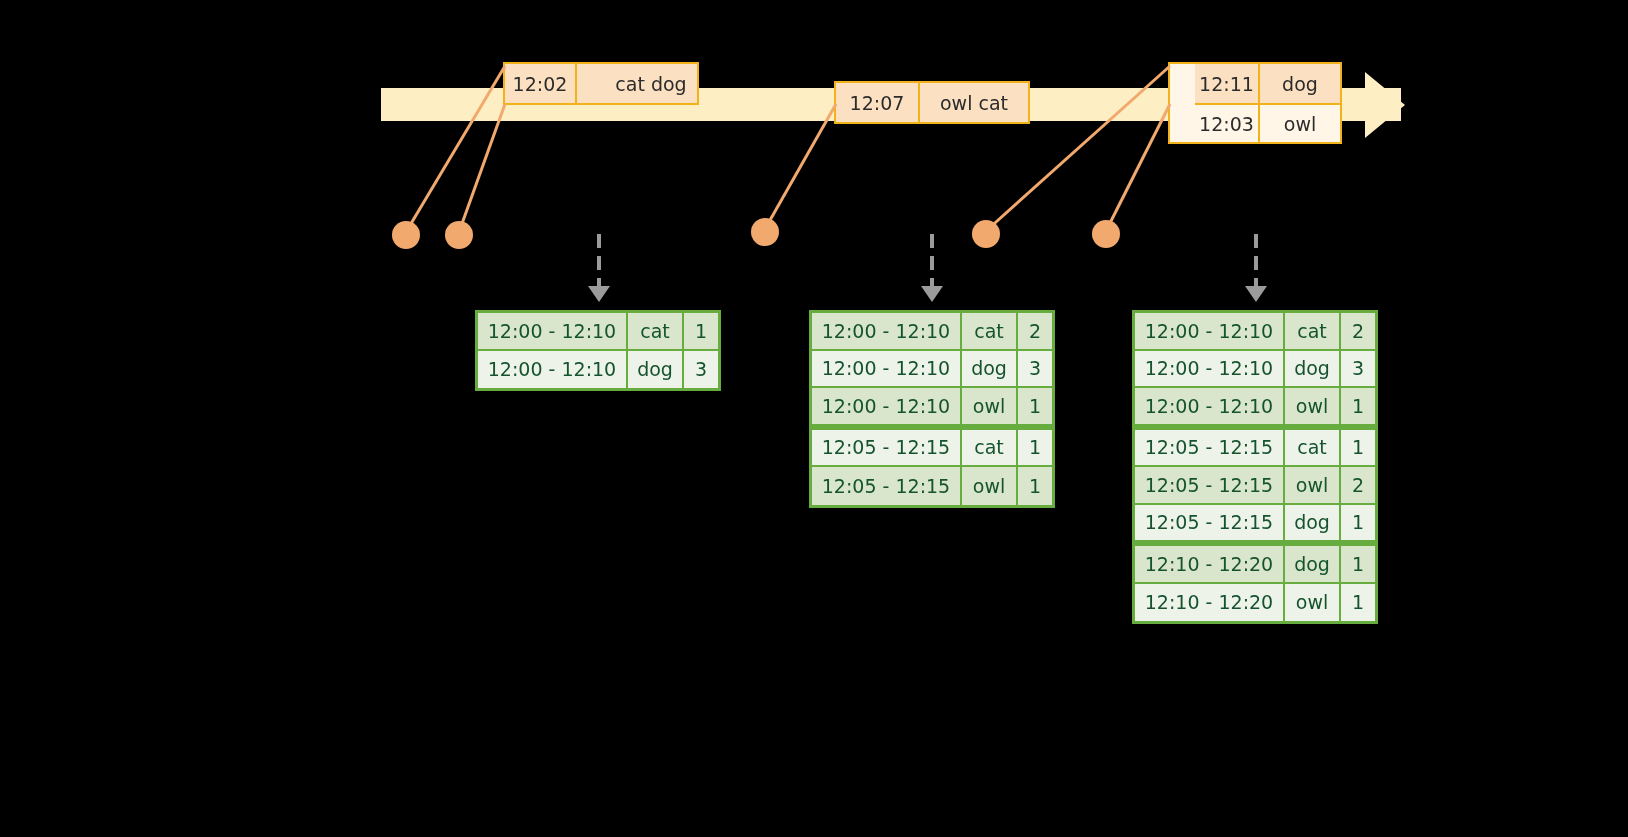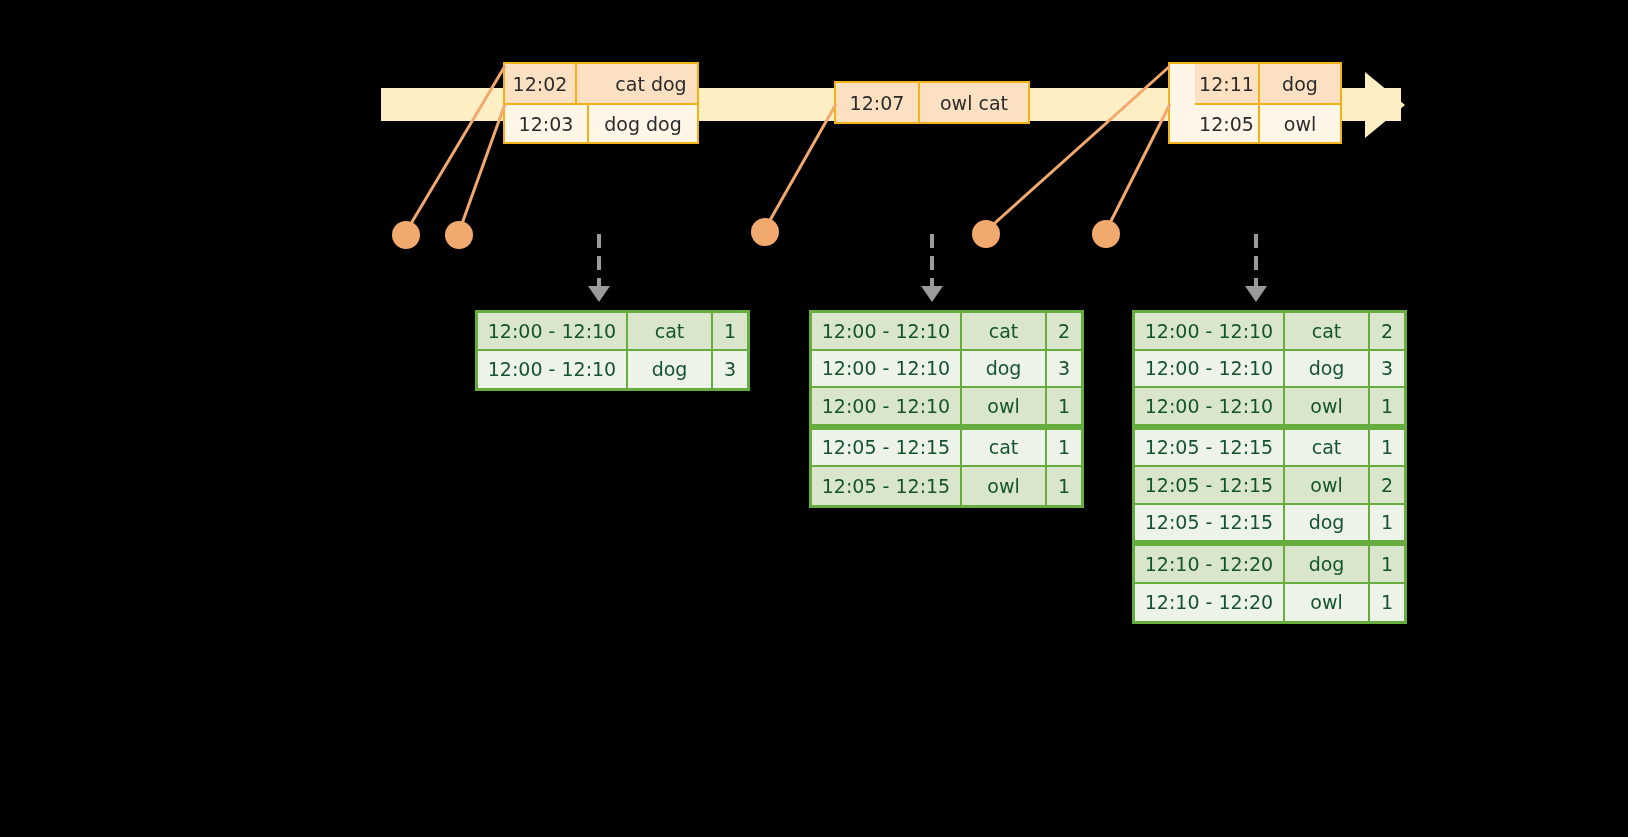--- a/index.html
+++ b/index.html
@@ -71,21 +71,21 @@
   .rrow.group-sep { border-top:4px solid #67ac3e; height:41.5px; }
   .rcell {
     display:flex; align-items:center; justify-content:center;
     font-size:19px; color:#14532d;
     border-right:2px solid #67ac3e;
     border-bottom:2px solid #67ac3e;
   }
   .rcell:last-child { border-right:none; }
   .rrow:last-child .rcell { border-bottom:none; }
   .c-win { width:150px; }
-  .c-word { width:85px; }
+  .c-word { width:56px; }
   .c-cnt  { width:34px; }
 
   
   .dashed-arrow { position:absolute; width:22px; }
   .dashed-arrow .shaft {
     position:absolute; left:9px; top:0; width:4px; height:54px;
     background:repeating-linear-gradient(to bottom,#9b9b9b 0 14px,transparent 14px 22px);
   }
   .dashed-arrow .head {
     position:absolute; left:0; top:52px;
@@ -101,40 +101,36 @@
 <div id="stage">
 
   <div class="timeline-bar"></div>
   <div class="timeline-head"></div>
 
   <div class="evt" style="left:503px; top:62px; width:196px;">
     <div class="evt-row shaded">
       <div class="evt-time c1" style="width:84px;">12:02</div>
       <div class="evt-val" style="width:108px;margin-left:28px;">cat dog</div>
     </div>
-    <div class="evt-row">
-      <div class="evt-time" style="width:84px;">12:03</div>
-      <div class="evt-val" style="width:108px;">dog dog</div>
-    </div>
   </div>
 
   <div class="evt" style="left:834px; top:81px; width:196px;">
     <div class="evt-row shaded">
       <div class="evt-time" style="width:84px;">12:07</div>
       <div class="evt-val" style="width:108px;">owl cat</div>
     </div>
   </div>
 
   <div class="evt" style="left:1168px; top:62px; width:174px;padding-left:25px;">
     <div class="evt-row shaded">
       <div class="evt-time" style="width:76px;">12:11</div>
       <div class="evt-val" style="width:94px;">dog</div>
     </div>
     <div class="evt-row">
-      <div class="evt-time" style="width:76px;">12:05</div>
+      <div class="evt-time" style="width:76px;">12:03</div>
       <div class="evt-val" style="width:94px;">owl</div>
     </div>
   </div>
 
   <svg id="connectors" viewBox="0 0 1628 837">
     <g stroke="#f2a96e" stroke-width="3" fill="none">
       <line x1="505" y1="66" x2="406" y2="232"></line>
       <line x1="505" y1="104" x2="459" y2="232"></line>
       <line x1="836" y1="104" x2="765" y2="229"></line>
       <line x1="1170" y1="66" x2="986" y2="231"></line>

